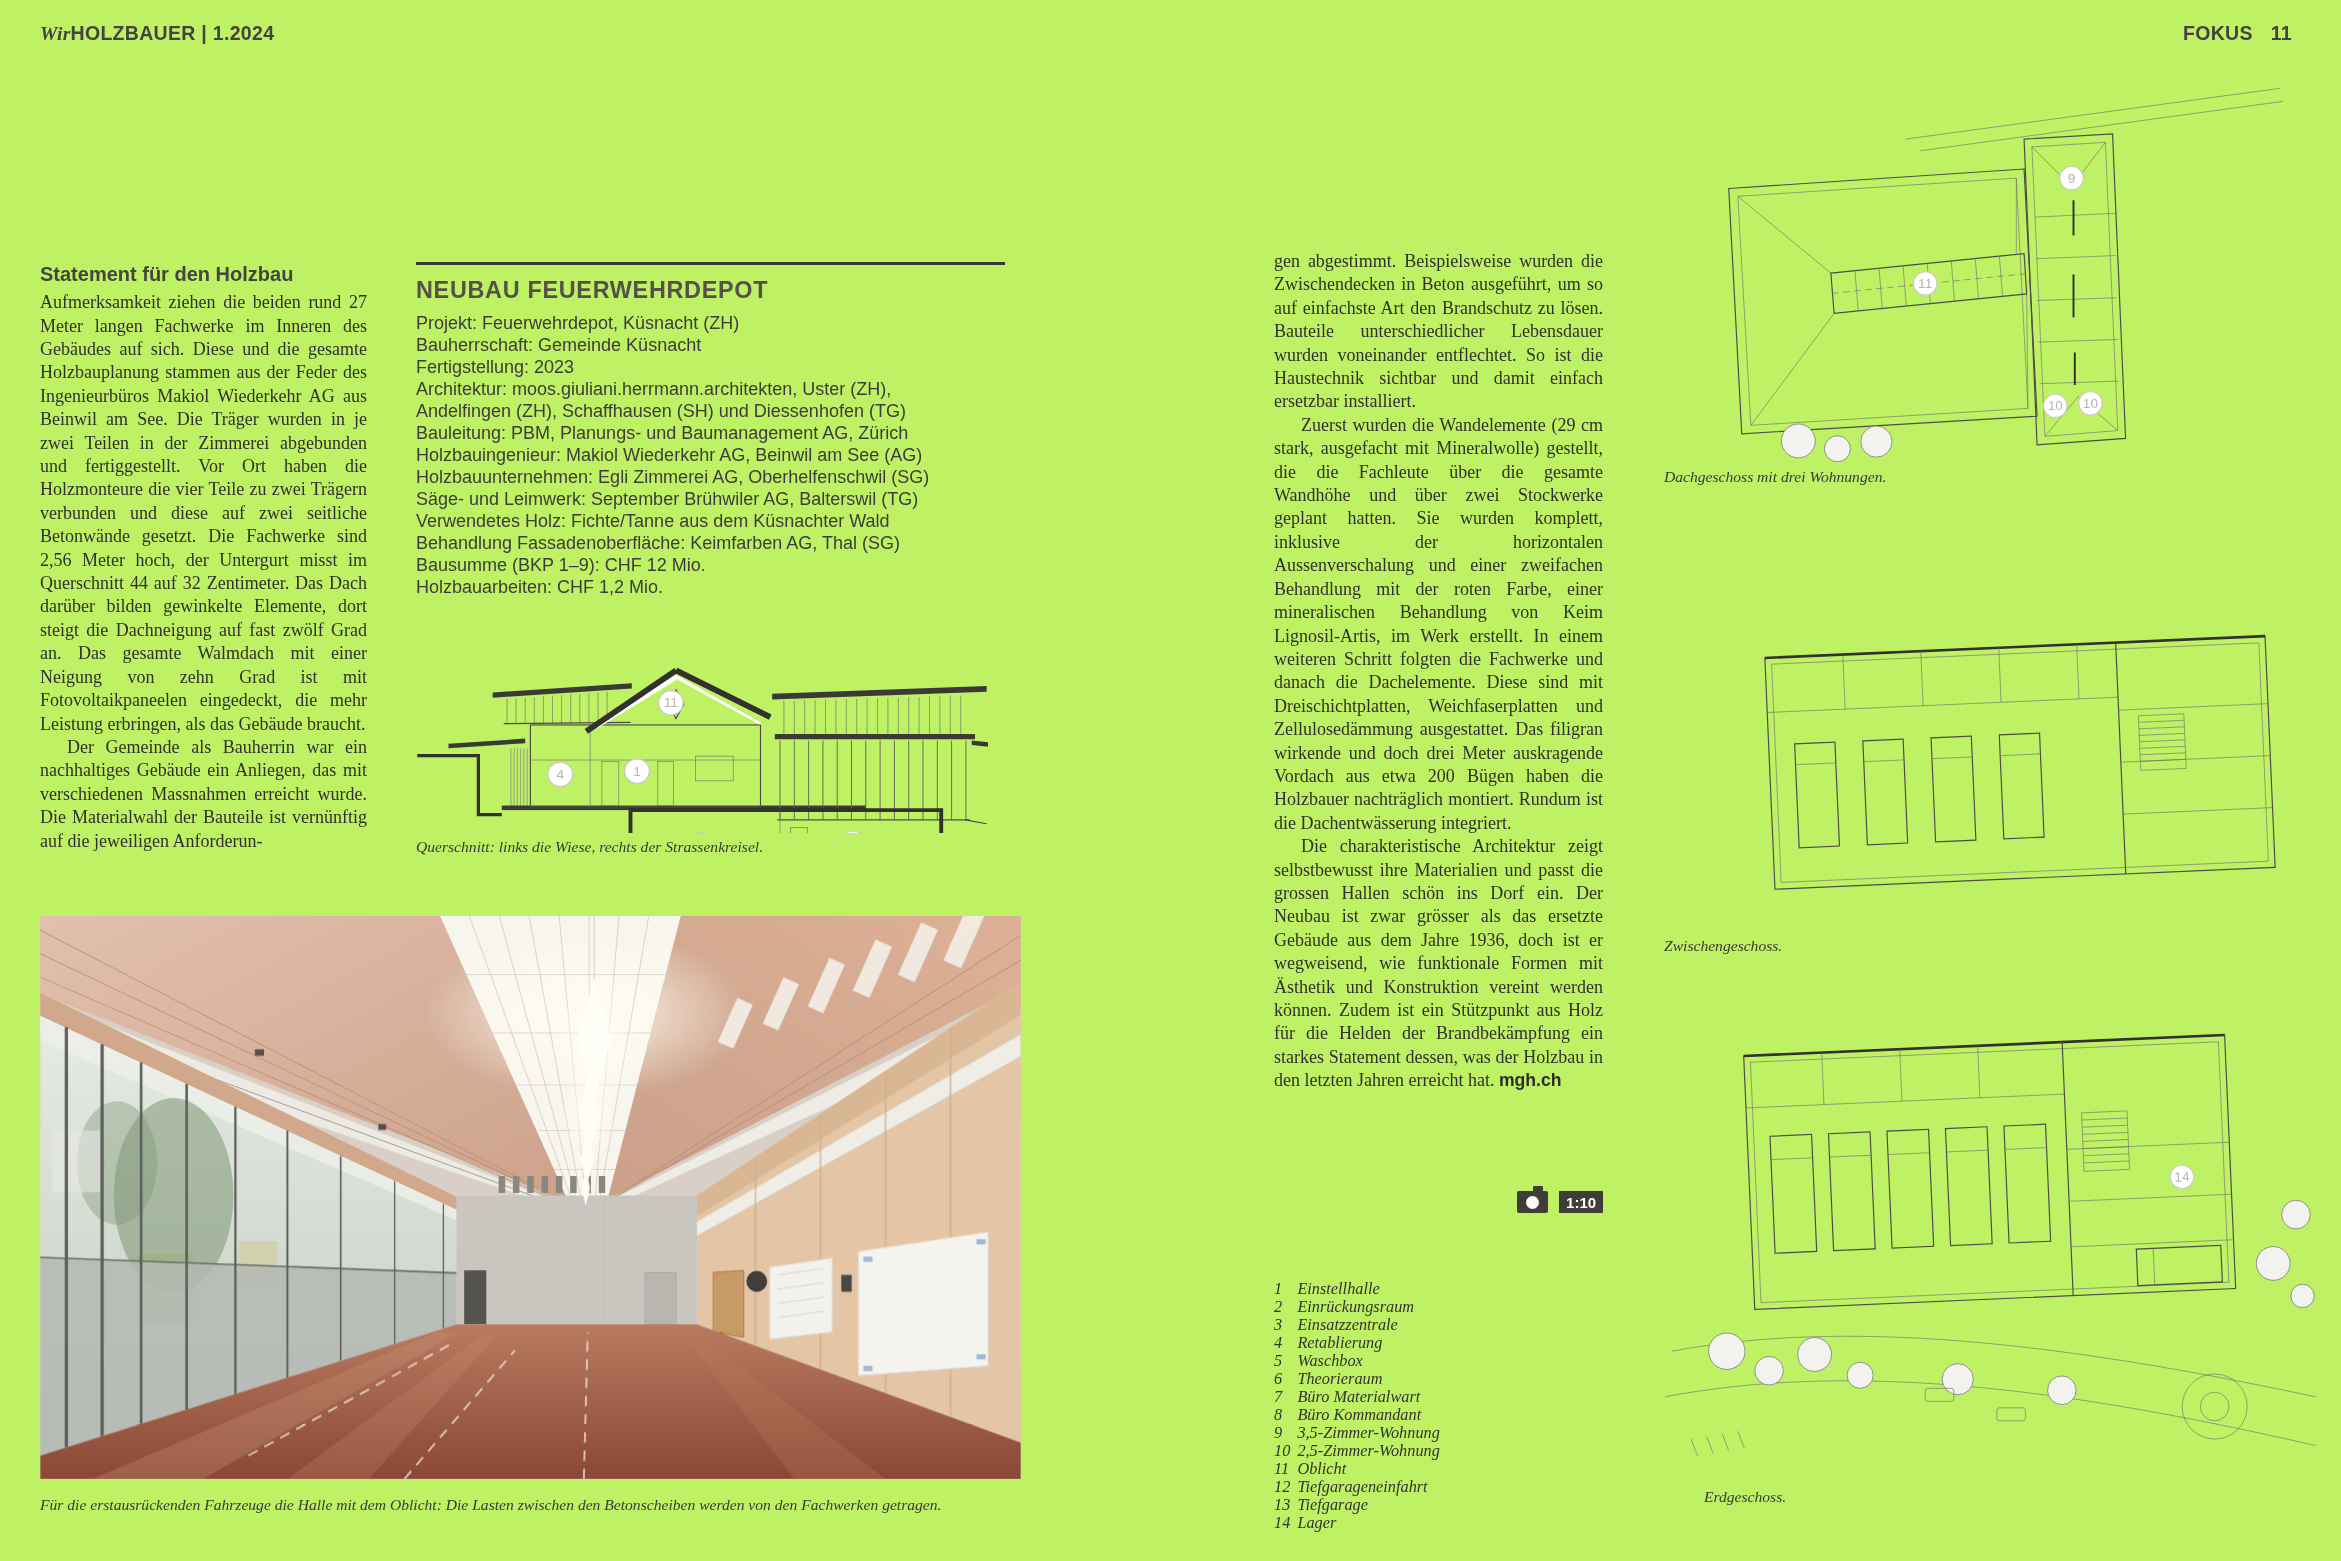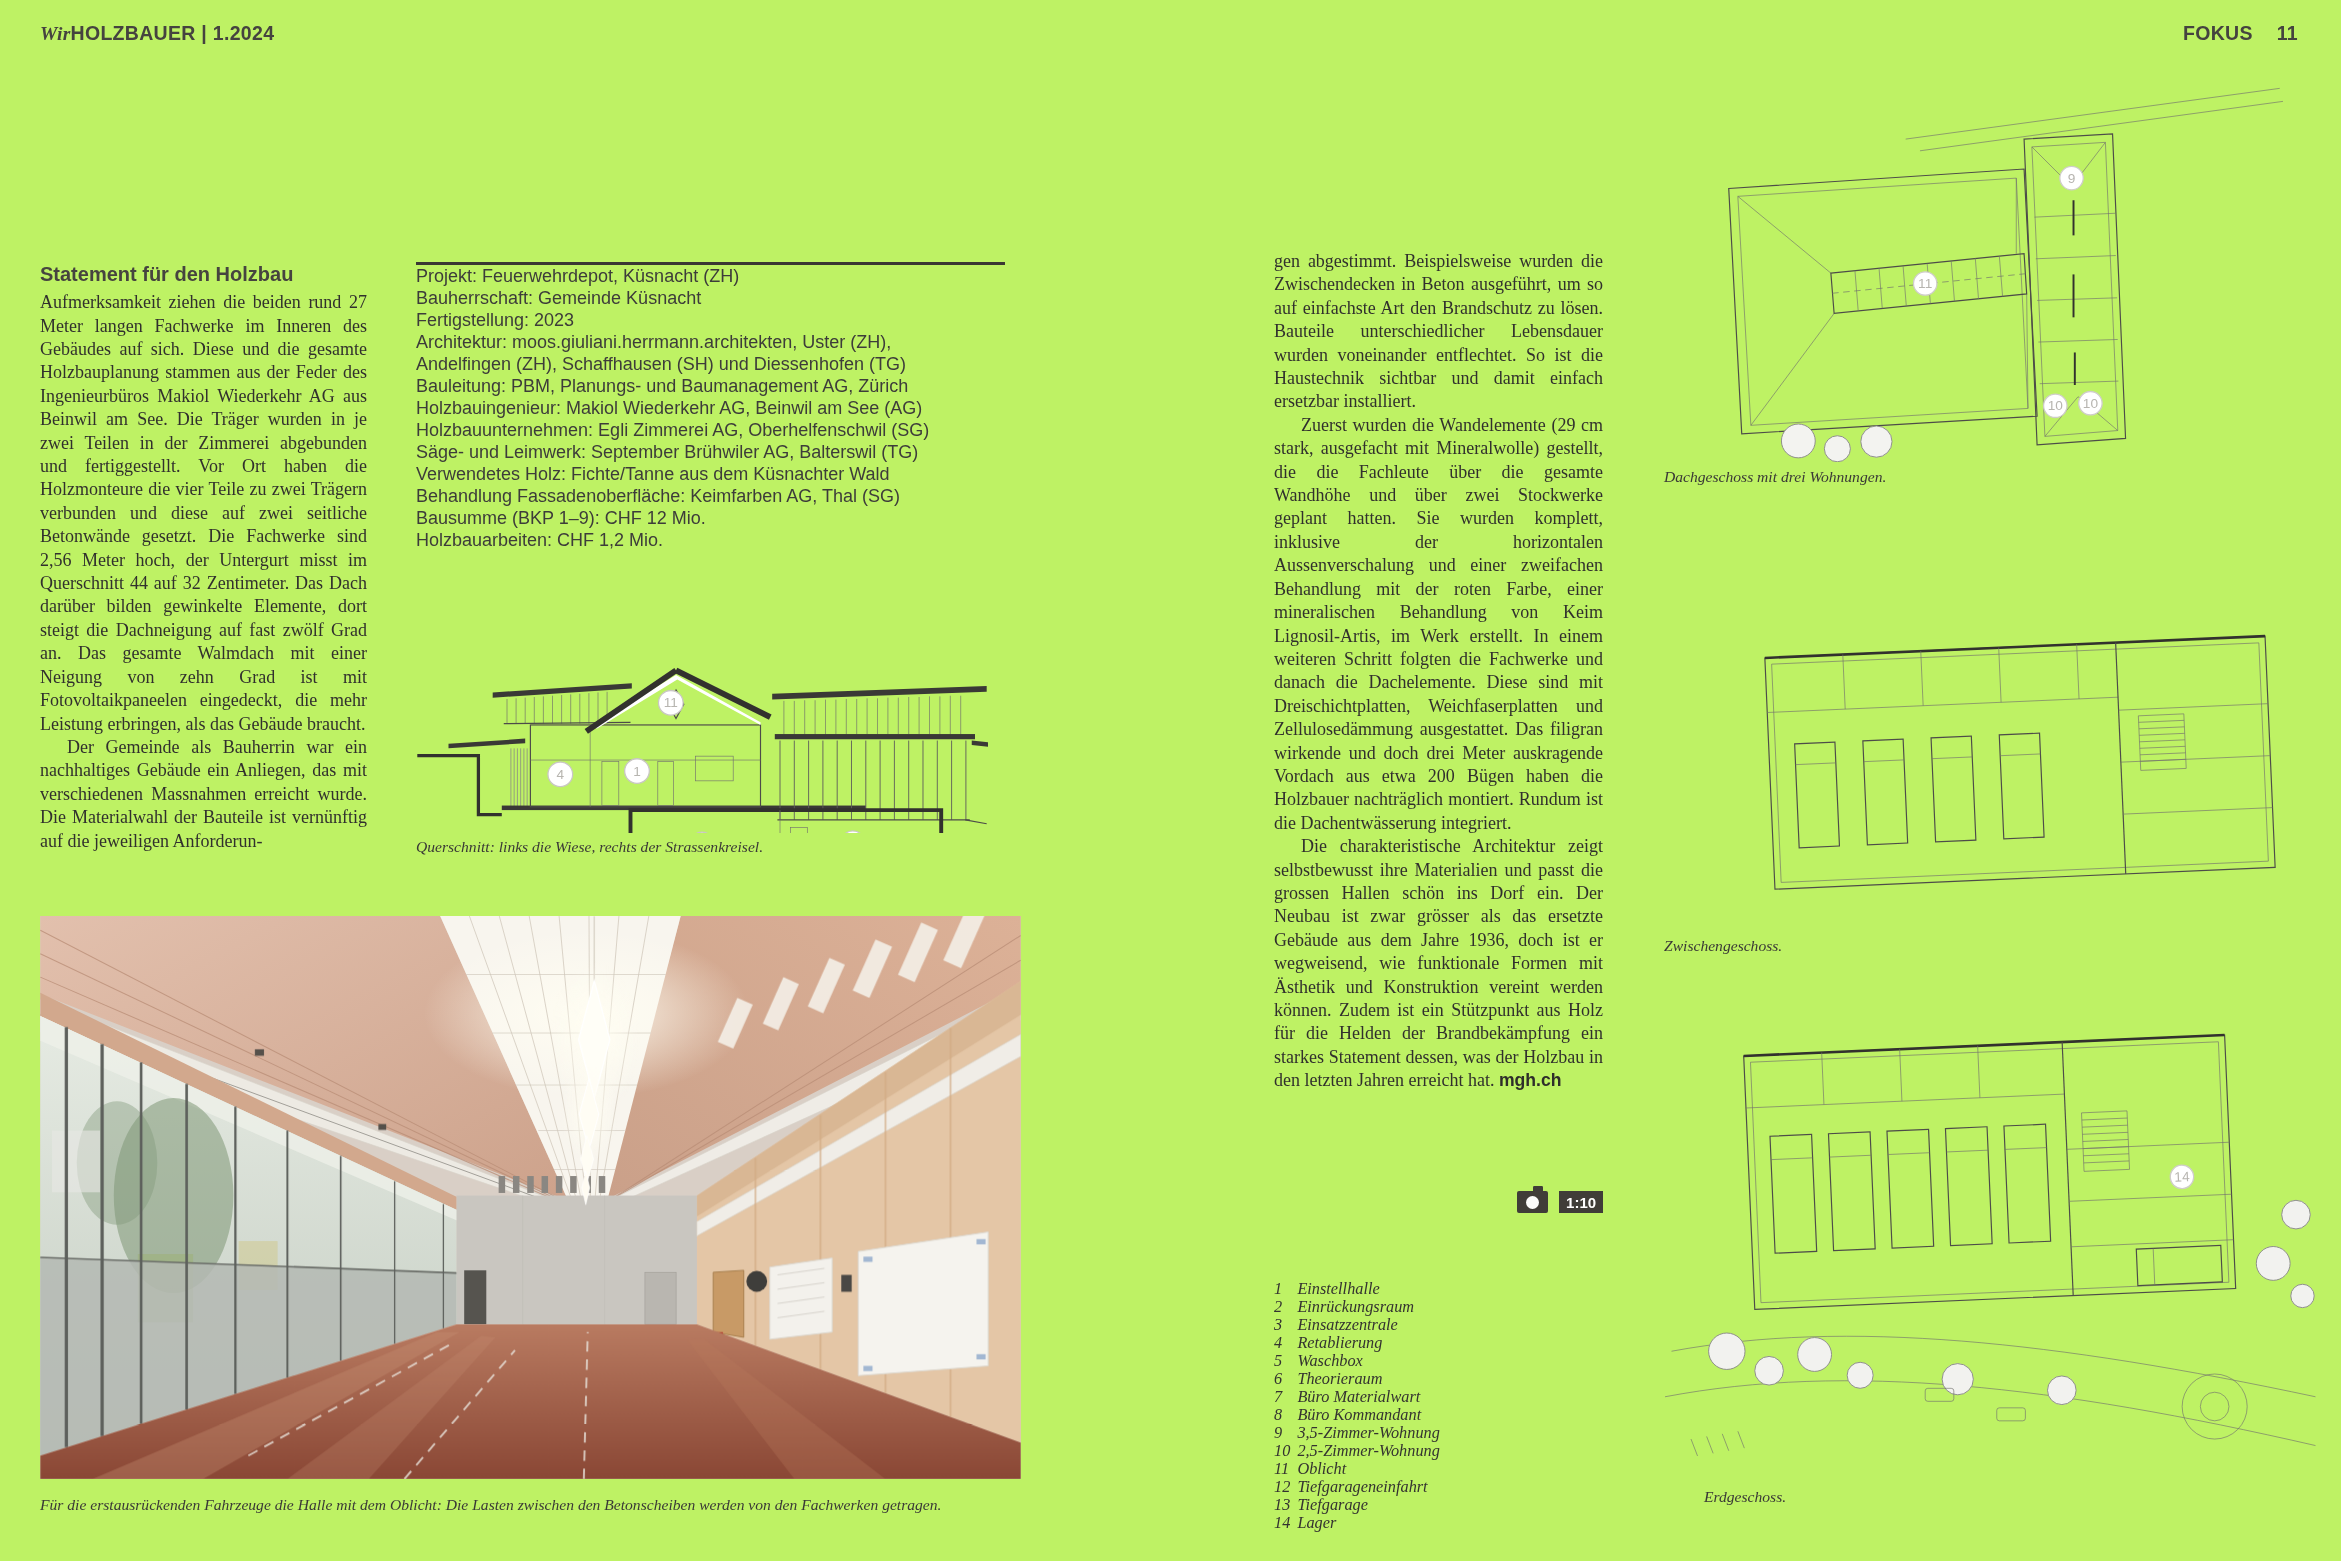--- a/index.html
+++ b/index.html
@@ -2,21 +2,21 @@
 <html lang="de" style="font-size:10.4px"><head>
 <meta charset="utf-8">
 <style>
   html,body{margin:0;padding:0;background:#e8e8e8;}
   .page{position:relative;width:2342px;height:1561px;background:#bef264;overflow:hidden;
         font-family:"Liberation Serif",serif;color:#2f2e2c;}
   .abs{position:absolute;}
   
   .hdr{font-family:"Liberation Sans",sans-serif;font-weight:700;font-size:19.5px;color:#45433f;letter-spacing:0.3px;}
   .hdr .wir{font-family:"Liberation Serif",serif;font-style:italic;font-weight:700;}
-  .hdr-right{display:flex;gap:24px;text-align:center;}
+  .hdr-right{display:flex;gap:18px;text-align:center;}
   
   .col{text-align:justify;font-size:18px;line-height:23.4px;color:#31302d;hyphens:auto;}
   .col p{margin:0;}
   .col p.ind{text-indent:27px;}
   .headline{font-family:"Liberation Sans",sans-serif;font-weight:700;font-size:20px;color:#46443f;margin:0 0 5.2px 0;}
   .lnk{font-family:"Liberation Sans",sans-serif;font-weight:700;font-size:17.6px;color:#2e2d2a;}
   
   .rule{height:3.3px;background:#3a3733;}
   .proj-title{font-family:"Liberation Sans",sans-serif;font-weight:700;font-size:23.4px;color:#56504a;
               letter-spacing:0.7px;margin:11.7px 0 7.8px 0;}
@@ -57,20 +57,21 @@
   <div class="abs" style="left:40px;top:263px;width:327px;">
     <h2 class="headline">Statement für den Holzbau</h2>
     <div class="col">
       <p>Aufmerksamkeit ziehen die beiden rund 27 Meter langen Fachwerke im Inneren des Gebäudes auf sich. Diese und die gesamte Holzbauplanung stammen aus der Feder des Ingenieurbüros Makiol Wiederkehr AG aus Beinwil am See. Die Träger wurden in je zwei Teilen in der Zimmerei abgebunden und fertiggestellt. Vor Ort haben die Holzmonteure die vier Teile zu zwei Trägern verbunden und diese auf zwei seitliche Betonwände gesetzt. Die Fachwerke sind 2,56 Meter hoch, der Untergurt misst im Querschnitt 44 auf 32 Zentimeter. Das Dach darüber bilden gewinkelte Elemente, dort steigt die Dachneigung auf fast zwölf Grad an. Das gesamte Walmdach mit einer Neigung von zehn Grad ist mit Fotovoltaikpaneelen eingedeckt, die mehr Leistung erbringen, als das Gebäude braucht.</p>
       <p class="ind">Der Gemeinde als Bauherrin war ein nachhaltiges Gebäude ein Anliegen, das mit verschiedenen Massnahmen erreicht wurde. Die Materialwahl der Bauteile ist vernünftig auf die jeweiligen Anforderun-</p>
     </div>
   </div>
 
   <div class="abs" style="left:416px;top:262px;width:589px;">
     <div class="rule"></div>
+    <div class="proj-title">NEUBAU FEUERWEHRDEPOT</div>
     <div class="proj-line">Projekt: Feuerwehrdepot, Küsnacht (ZH)</div>
     <div class="proj-line">Bauherrschaft: Gemeinde Küsnacht</div>
     <div class="proj-line">Fertigstellung: 2023</div>
     <div class="proj-line">Architektur: moos.giuliani.herrmann.architekten, Uster (ZH),</div>
     <div class="proj-line">Andelfingen (ZH), Schaffhausen (SH) und Diessenhofen (TG)</div>
     <div class="proj-line">Bauleitung: PBM, Planungs- und Baumanagement AG, Zürich</div>
     <div class="proj-line">Holzbauingenieur: Makiol Wiederkehr AG, Beinwil am See (AG)</div>
     <div class="proj-line">Holzbauunternehmen: Egli Zimmerei AG, Oberhelfenschwil (SG)</div>
     <div class="proj-line">Säge- und Leimwerk: September Brühwiler AG, Balterswil (TG)</div>
     <div class="proj-line">Verwendetes Holz: Fichte/Tanne aus dem Küsnachter Wald</div>

